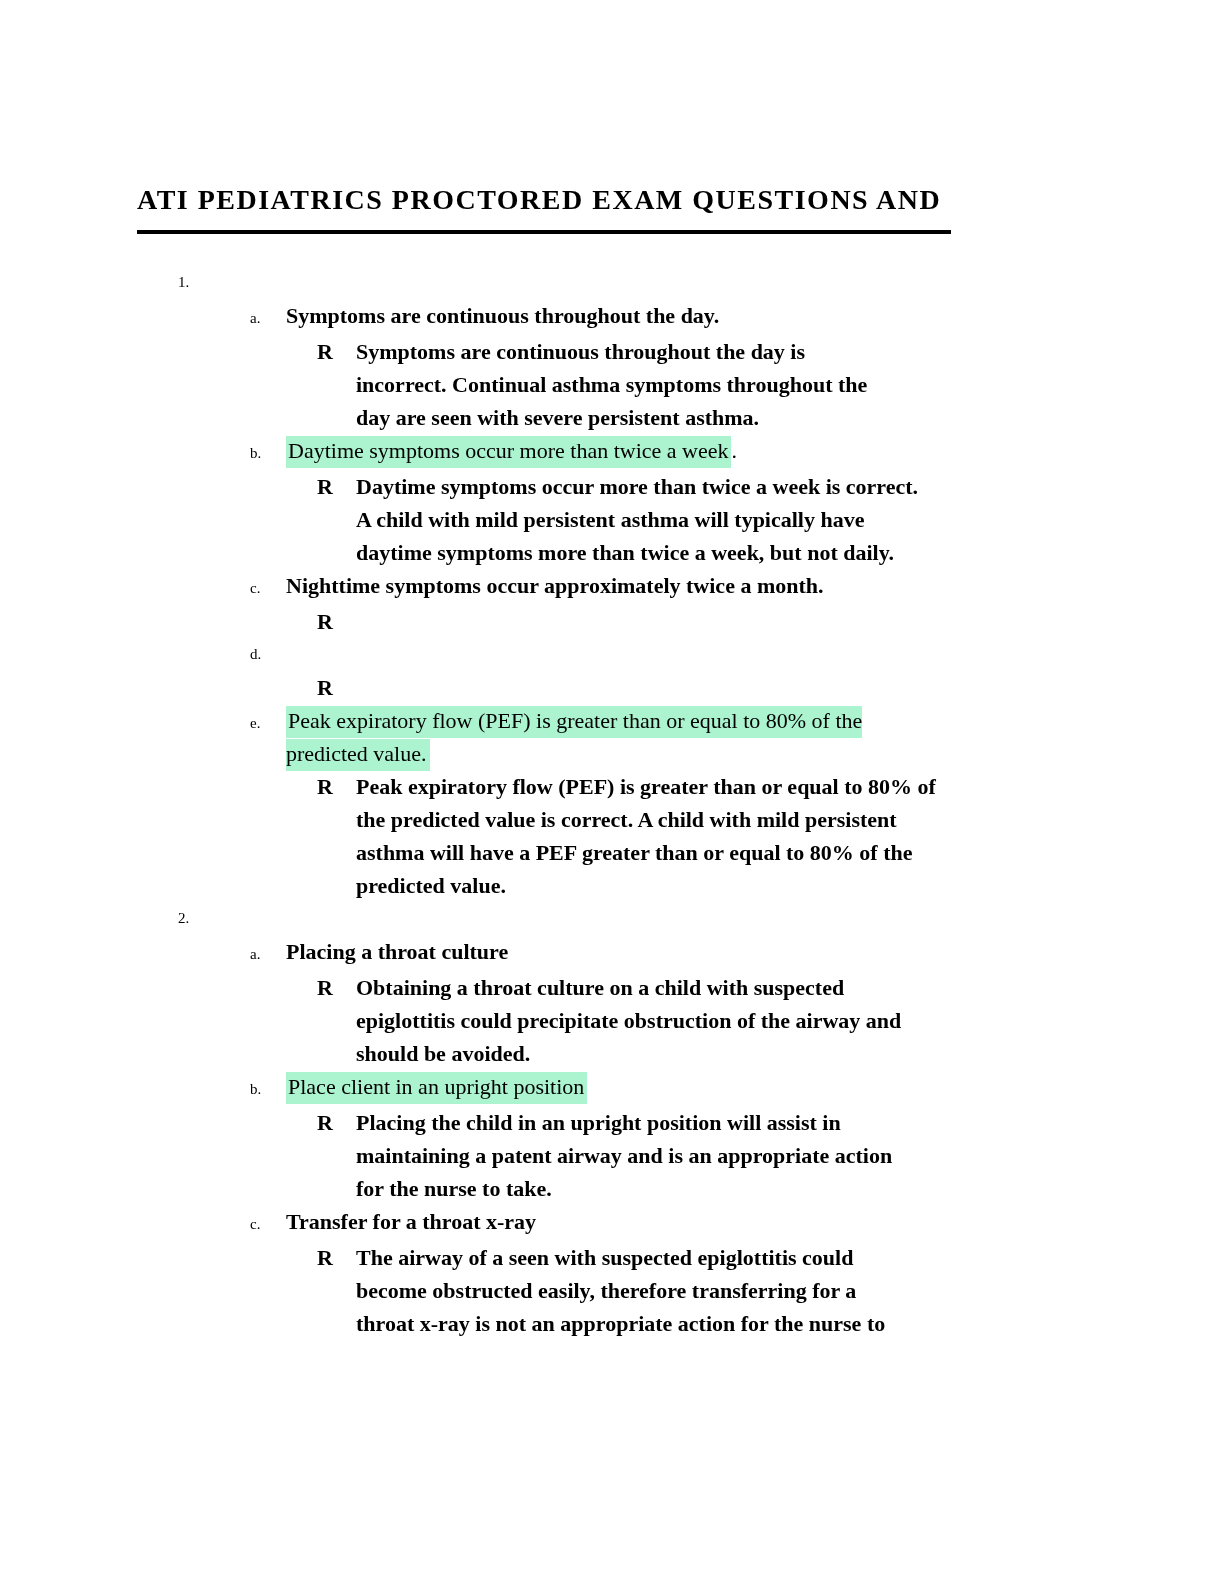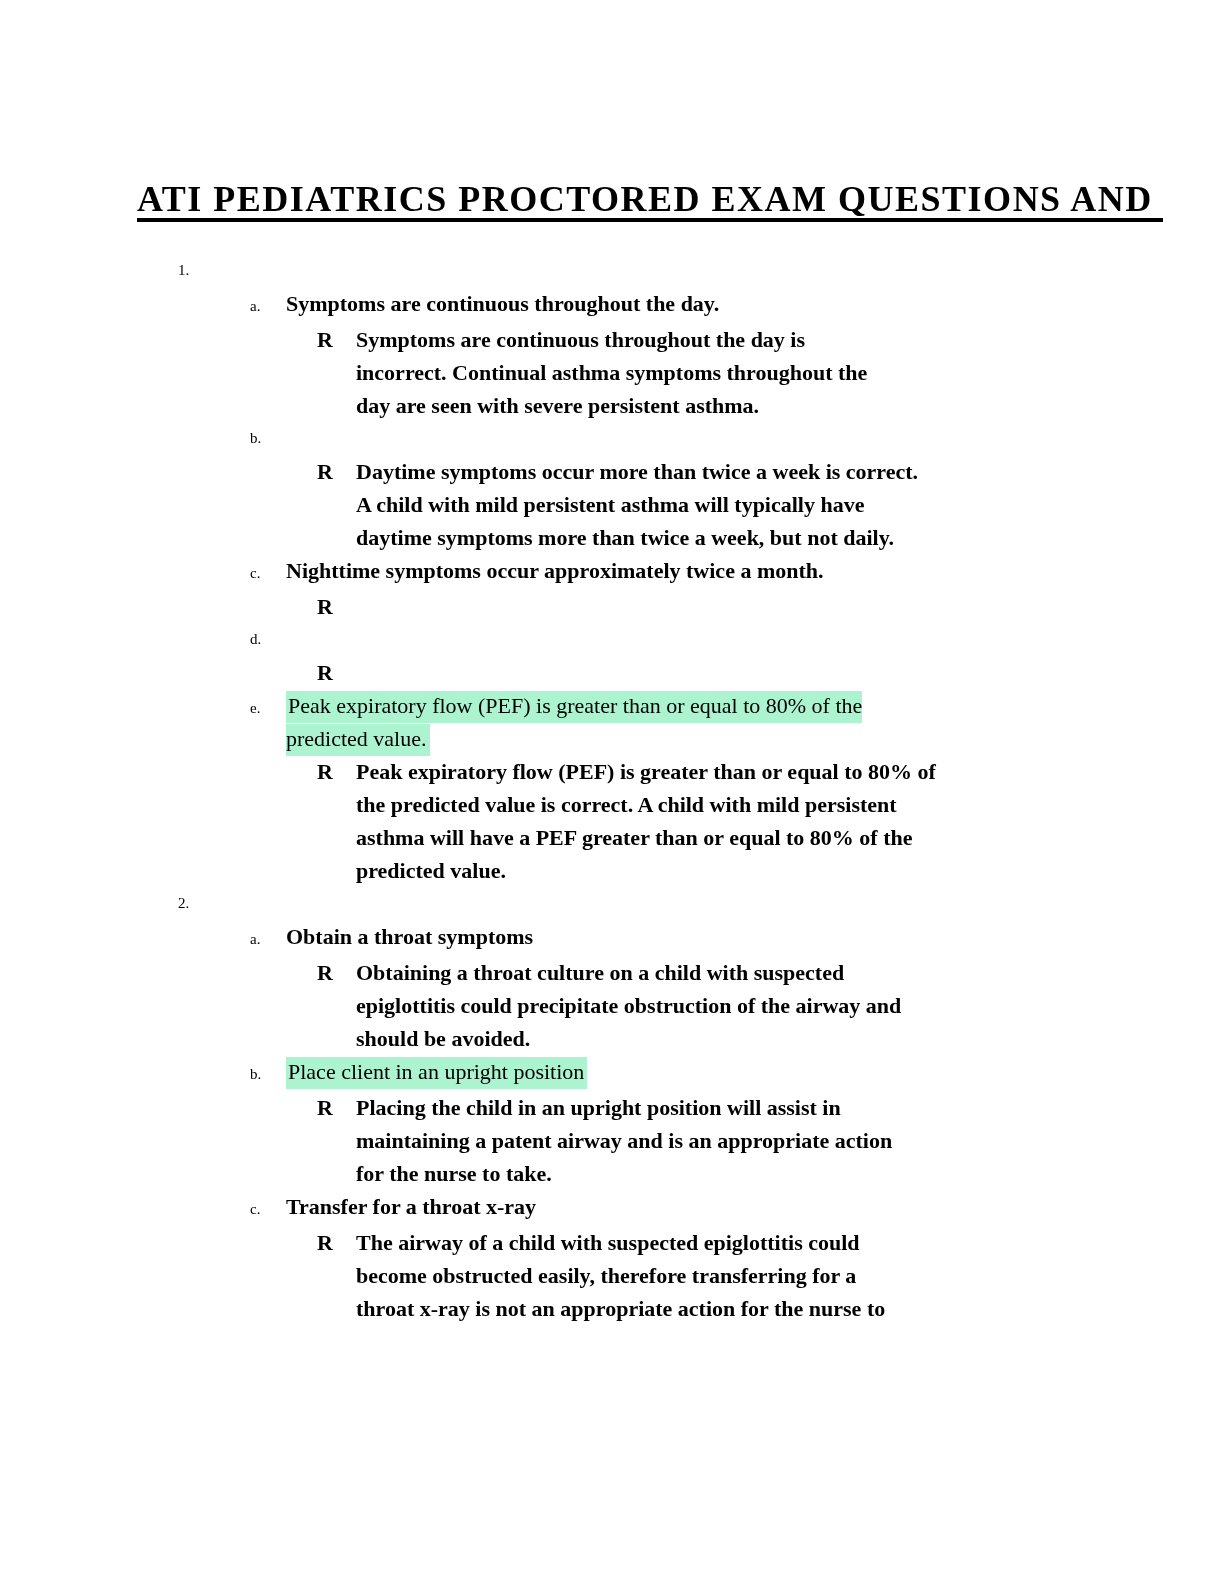--- a/index.html
+++ b/index.html
@@ -9,26 +9,26 @@
     height: 1584px;
     background: #ffffff;
     color: #000000;
     font-family: "Liberation Serif", serif;
     overflow: hidden;
   }
   .title-block { padding: 181px 0 0 137px; }
   .title-line { display: block; }
   .title-line > span {
     display: inline-block;
-    font-size: 36px;
+    font-size: 28px;
     font-weight: 700;
     line-height: 37px;
     letter-spacing: 1.5px;
     border-bottom: 4px solid #000000;
-    padding-bottom: 0px;
+    padding-bottom: 12px;
     padding-right: 10px;
   }
   .content { margin-top: 32px; }
   .row {
     display: flex;
     align-items: baseline;
     font-size: 22px;
     line-height: 33px;
     font-weight: 700;
   }
@@ -67,20 +67,21 @@
     </div>
     <div class="row r-row">
       <span class="r-marker">R</span>
       <span class="body-text">Symptoms are continuous throughout the day is
 incorrect. Continual asthma symptoms throughout the
 day are seen with severe persistent asthma.</span>
     </div>
 
     <div class="row o-row">
       <span class="o-marker">b.</span>
+      <span class="body-text"><span class="hl">Daytime symptoms occur more than twice a week</span><span class="tail">.</span></span>
     </div>
     <div class="row r-row">
       <span class="r-marker">R</span>
       <span class="body-text">Daytime symptoms occur more than twice a week is correct.
 A child with mild persistent asthma will typically have
 daytime symptoms more than twice a week, but not daily.</span>
     </div>
 
     <div class="row o-row">
       <span class="o-marker">c.</span>
@@ -109,21 +110,21 @@
 asthma will have a PEF greater than or equal to 80% of the
 predicted value.</span>
     </div>
 
     <div class="row q-row">
       <span class="q-marker">2.</span>
     </div>
 
     <div class="row o-row">
       <span class="o-marker">a.</span>
-      <span class="body-text">Obtain a throat symptoms</span>
+      <span class="body-text">Placing a throat culture</span>
     </div>
     <div class="row r-row">
       <span class="r-marker">R</span>
       <span class="body-text">Obtaining a throat culture on a child with suspected
 epiglottitis could precipitate obstruction of the airway and
 should be avoided.</span>
     </div>
 
     <div class="row o-row">
       <span class="o-marker">b.</span>
@@ -135,19 +136,19 @@
 maintaining a patent airway and is an appropriate action
 for the nurse to take.</span>
     </div>
 
     <div class="row o-row">
       <span class="o-marker">c.</span>
       <span class="body-text">Transfer for a throat x-ray</span>
     </div>
     <div class="row r-row">
       <span class="r-marker">R</span>
-      <span class="body-text">The airway of a child with suspected epiglottitis could
+      <span class="body-text">The airway of a seen with suspected epiglottitis could
 become obstructed easily, therefore transferring for a
 throat x-ray is not an appropriate action for the nurse to</span>
     </div>
 
   </div>
 </div>
 
 </body></html>

